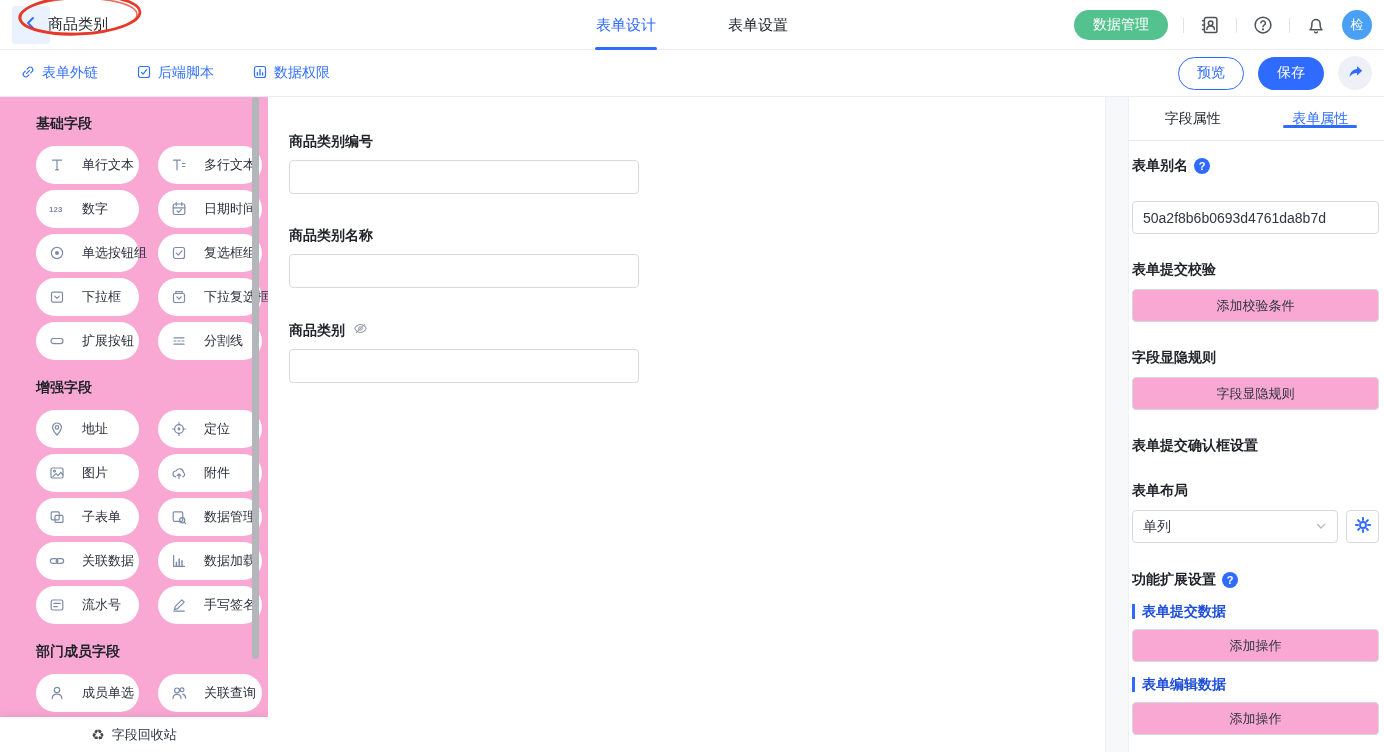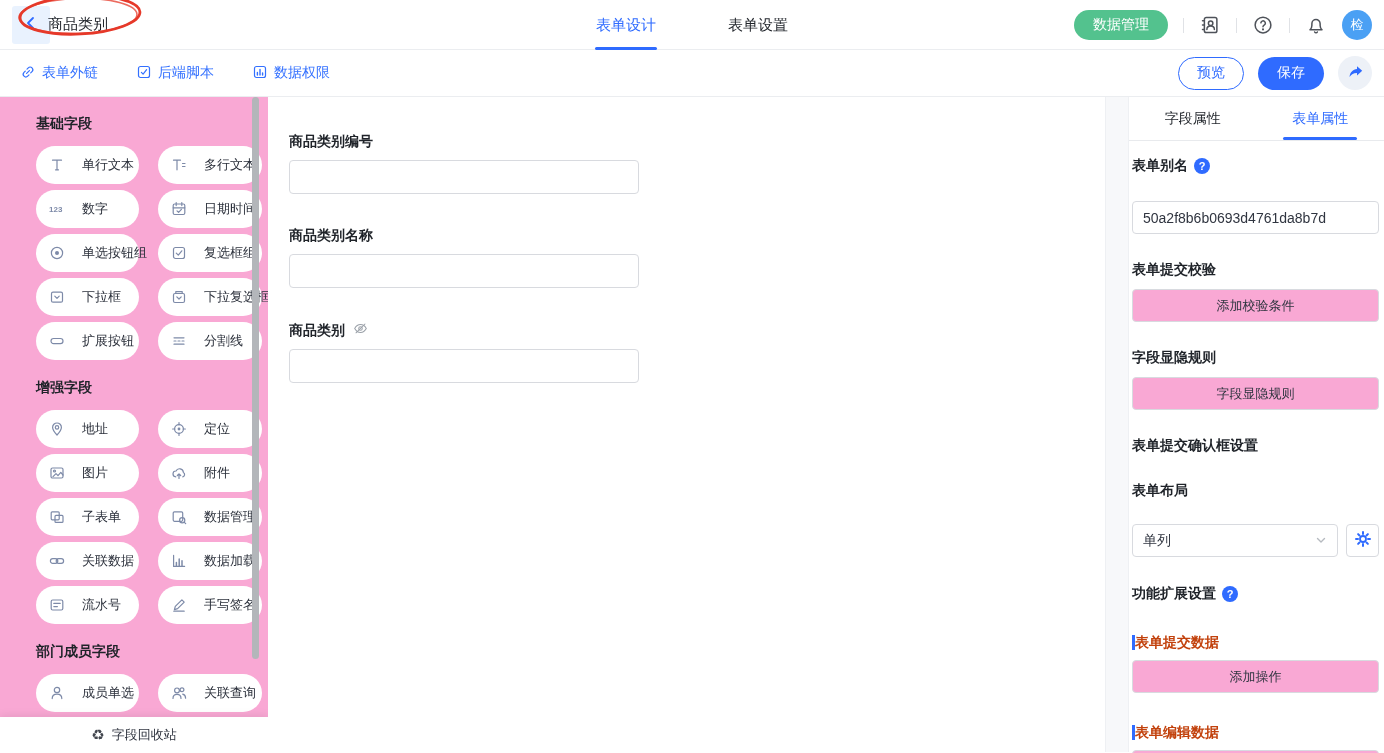--- a/index.html
+++ b/index.html
@@ -69,43 +69,43 @@
   .fld-label { font-size:14px; font-weight:bold; color:#1f2329; }
   .fld-input { width:350px; height:34px; border:1px solid #d8dadf; border-radius:4px; background:#fff;
     font-size:14px; padding:0 10px; color:#303540; }
 
   
   .gap-strip { width:24px; flex:none; background:#f7f8fa; border-left:1px solid #eef0f3;
     border-right:1px solid #eef0f3; }
 
   
   .panel { width:255px; flex:none; background:#fff; }
-  .pn-tabs { height:44px; display:flex; border-bottom:1px solid #e8eaed; }
+  .pn-tabs { height:44px; display:flex; border-bottom:1px solid #e8eaed;align-items:center; }
   .pn-tab { position:relative; flex:1; display:flex; align-items:center; justify-content:center;
     font-size:14px; color:#1f2329; cursor:pointer; }
   .pn-tab.active { color:#2f6bff; }
   .pn-tab.active::after { content:""; position:absolute; bottom:0; left:50%; transform:translateX(-50%);
     width:74px; height:3px; background:#2f6bff; border-radius:2px; }
   .pn-body { padding:16px 5px 0 3px; }
   .pn-label { font-size:14px; font-weight:bold; color:#1f2329; display:flex; align-items:center; gap:6px; }
   .help-dot { width:16px; height:16px; border-radius:50%; background:#2f6bff; color:#fff; font-size:11px;
     font-weight:bold; display:flex; align-items:center; justify-content:center; cursor:pointer; }
   .pn-input { margin-top:26px; width:100%; height:33px; border:1px solid #d8dadf; border-radius:4px;
     padding:0 10px; font-size:14px; color:#303540; background:#fff; }
   .pn-section { margin-top:27px; }
   .pn-btn { margin-top:10px; width:100%; height:33px; border:1px solid #d8dadf; border-radius:4px;
     background:#f9a8d4; font-size:13px; color:#303540; cursor:pointer; }
-  .layout-row { margin-top:24px; display:flex; gap:8px;justify-content:center; }
+  .layout-row { margin-top:10px; display:flex; gap:8px;justify-content:center; }
   .pn-select { flex:1; height:33px; border:1px solid #d8dadf; border-radius:4px; background:#fff;
     display:flex; align-items:center; justify-content:space-between; padding:0 10px; font-size:14px;
     color:#303540; cursor:pointer; }
   .gear-btn { width:33px; height:33px; border:1px solid #d8dadf; border-radius:4px; background:#fff;
     display:flex; align-items:center; justify-content:center; cursor:pointer; }
-  .ext-group-title { margin-top:32px; font-size:14px; font-weight:bold; color:#c2410c;
-    border-left:3px solid #2f6bff; line-height:15px; }
+  .ext-group-title { margin-top:15px; font-size:14px; font-weight:bold; color:#1d4ed8;
+    border-left:3px solid #2f6bff; padding-left:7px; line-height:15px; }
 </style>
 </head>
 <body>
 
 <div class="header">
   <div class="back-wrap">
     <div class="back-btn">
       <span>
         <svg width="16" height="16" viewBox="0 0 16 16" fill="none" stroke="#2f6bff" stroke-width="1.8" stroke-linecap="round" stroke-linejoin="round">
             <polyline points="10,3 5,8 10,13"></polyline>

